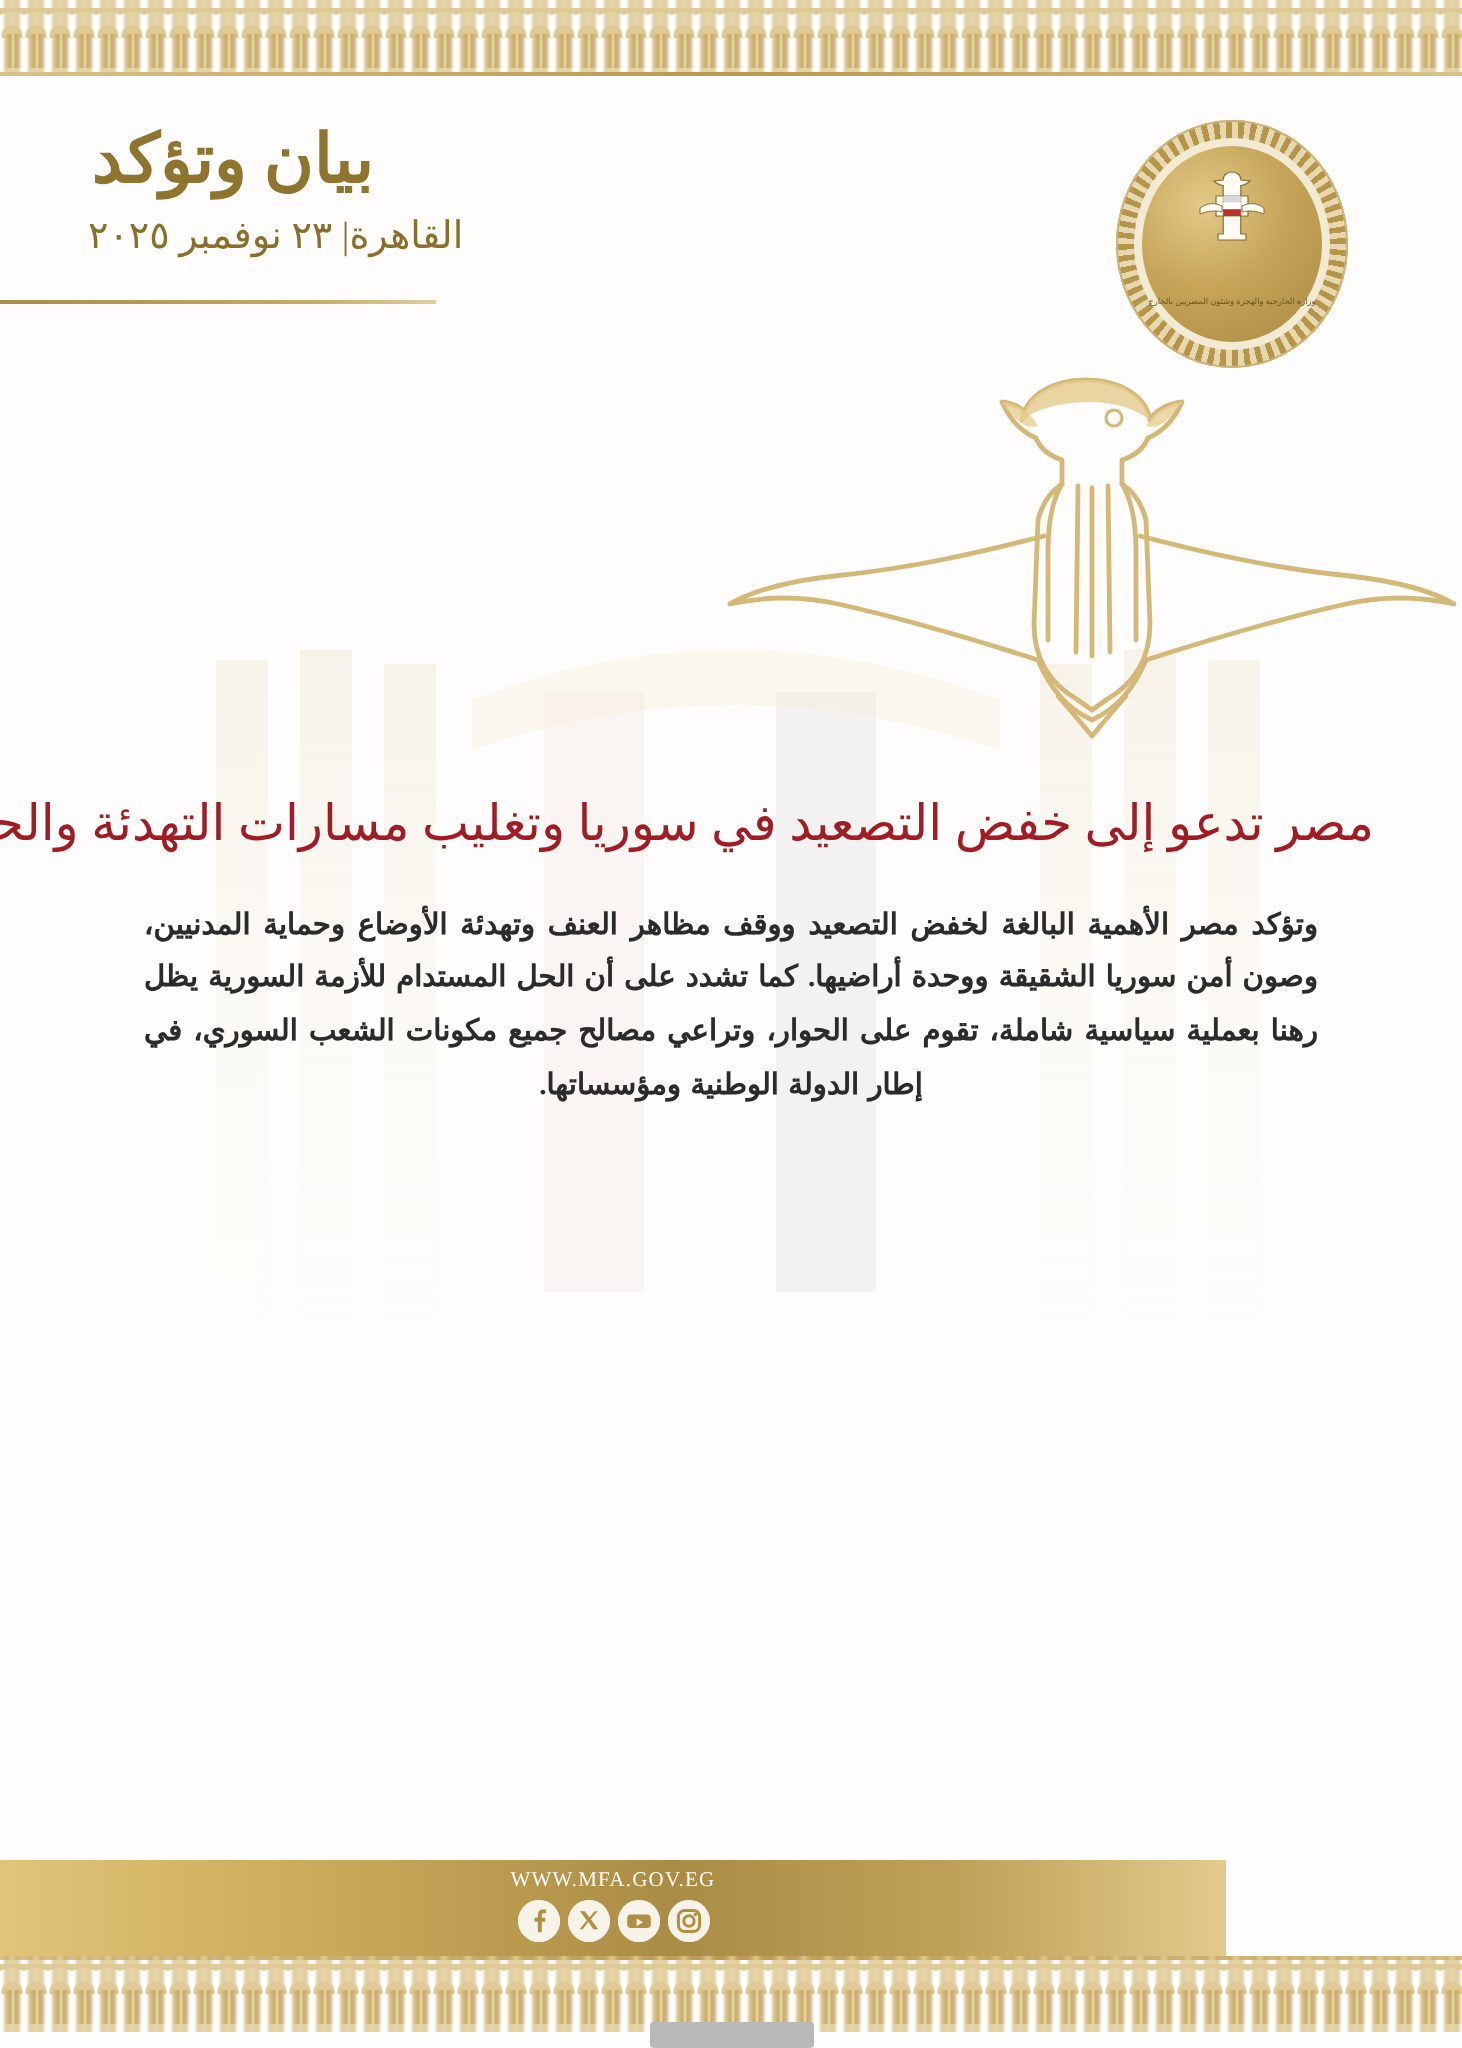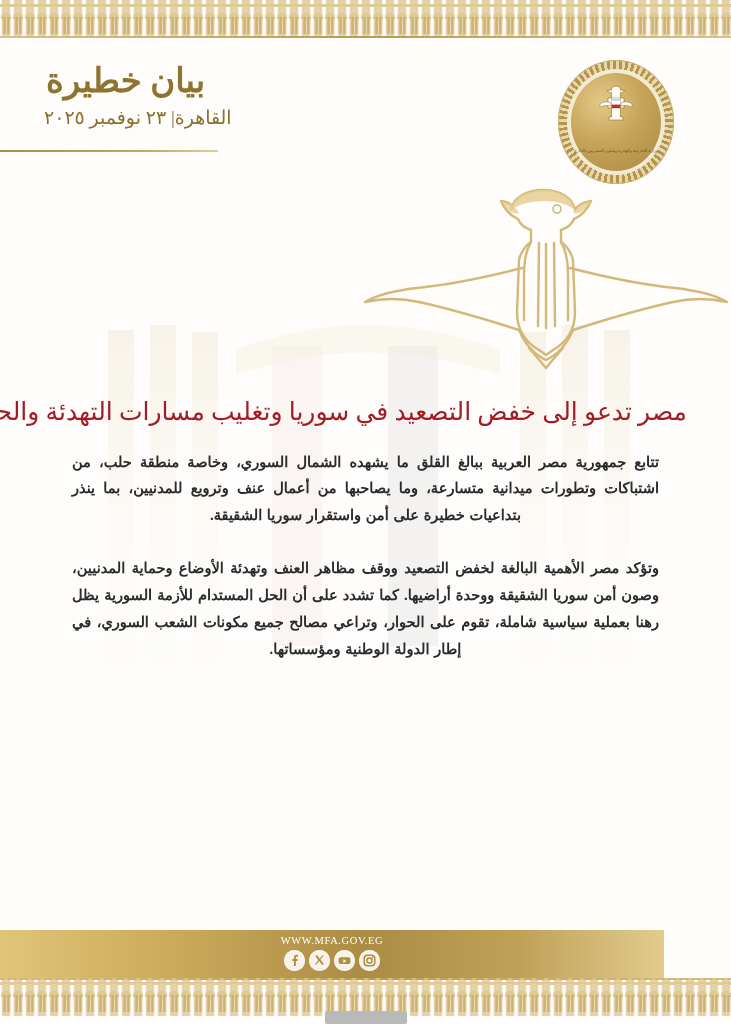--- a/index.html
+++ b/index.html
@@ -237,21 +237,21 @@
     direction: rtl;
     margin-bottom: 26px;
     word-spacing: 1px;
   }
 
   
   .footer-band {
     position: absolute;
     left: 0;
     bottom: 46px;
-    width: 664px;
+    width: 613px;
     height: 48px;
     background: linear-gradient(90deg,
       #e0c579 0%,
       #cfae5e 22%,
       #ab8c44 55%,
       #bfa158 78%,
       #e2cb8c 100%);
     z-index: 5;
   }
 
@@ -304,21 +304,21 @@
 <body>
 
 <div class="page">
 
   <div class="ornament top">
     <div class="ornament-strip"></div>
     <div class="rule-under"></div>
   </div>
 
   <div class="header">
-    <div class="press-title">بيان خطيرة</div>
+    <div class="press-title">بيان وتؤكد</div>
     <div class="press-date">القاهرة| ٢٣ نوفمبر ٢٠٢٥</div>
     <div class="header-rule"></div>
 
     <div class="seal">
       <div class="seal-outer"></div>
       <div class="seal-mid"></div>
       <div class="seal-inner"></div>
       <svg class="seal-eagle" viewBox="0 0 38 44">
         <path d="M19 2 C16 2 14.5 4 14.5 6 L10 6.5 C11.5 8 13 8.6 14.6 8.8 L14.6 14 L11 14 L11 24 L14.6 24 L14.6 33 L12 33 L12 36 L26 36 L26 33 L23.4 33 L23.4 24 L27 24 L27 14 L23.4 14 L23.4 8.8 C25 8.6 26.5 8 28 6.5 L23.5 6 C23.5 4 22 2 19 2 Z" fill="#fdfbf4" stroke="#8a6d2a" stroke-width="0.6"></path>
         <rect x="14.6" y="14" width="8.8" height="10" fill="#ffffff" stroke="#8a6d2a" stroke-width="0.4"></rect>
@@ -376,21 +376,20 @@
       <path d="M150 30 C152 18 165 10 182 10 C199 10 212 18 214 30 C206 24 196 21 184 21 C170 21 158 24 150 30 Z" fill="#e6cd92" opacity="0.85"></path>
       <path d="M140 21 C148 22 155 27 158 33 C152 35 146 30 140 21 Z" fill="#e6cd92" opacity="0.8"></path>
       <path d="M230 21 C222 22 215 27 212 33 C218 35 224 30 230 21 Z" fill="#e6cd92" opacity="0.8"></path>
     </svg>
 
     
     <div class="headline">مصر تدعو إلى خفض التصعيد في سوريا وتغليب مسارات التهدئة والحوار</div>
 
     
     <div class="body-block">
-      <p class="paragraph">تتابع جمهورية مصر العربية ببالغ القلق ما يشهده الشمال السوري، وخاصة منطقة حلب، من اشتباكات وتطورات ميدانية متسارعة، وما يصاحبها من أعمال عنف وترويع للمدنيين، بما ينذر بتداعيات خطيرة على أمن واستقرار سوريا الشقيقة.</p>
       <p class="paragraph">وتؤكد مصر الأهمية البالغة لخفض التصعيد ووقف مظاهر العنف وتهدئة الأوضاع وحماية المدنيين، وصون أمن سوريا الشقيقة ووحدة أراضيها. كما تشدد على أن الحل المستدام للأزمة السورية يظل رهنا بعملية سياسية شاملة، تقوم على الحوار، وتراعي مصالح جميع مكونات الشعب السوري، في إطار الدولة الوطنية ومؤسساتها.</p>
     </div>
   </div>
 
   <div class="footer-band">
     <div class="footer-url">WWW.MFA.GOV.EG</div>
     <div class="social-row">
 
       <div class="social-icon">
         <svg width="21" height="21" viewBox="0 0 21 21">

